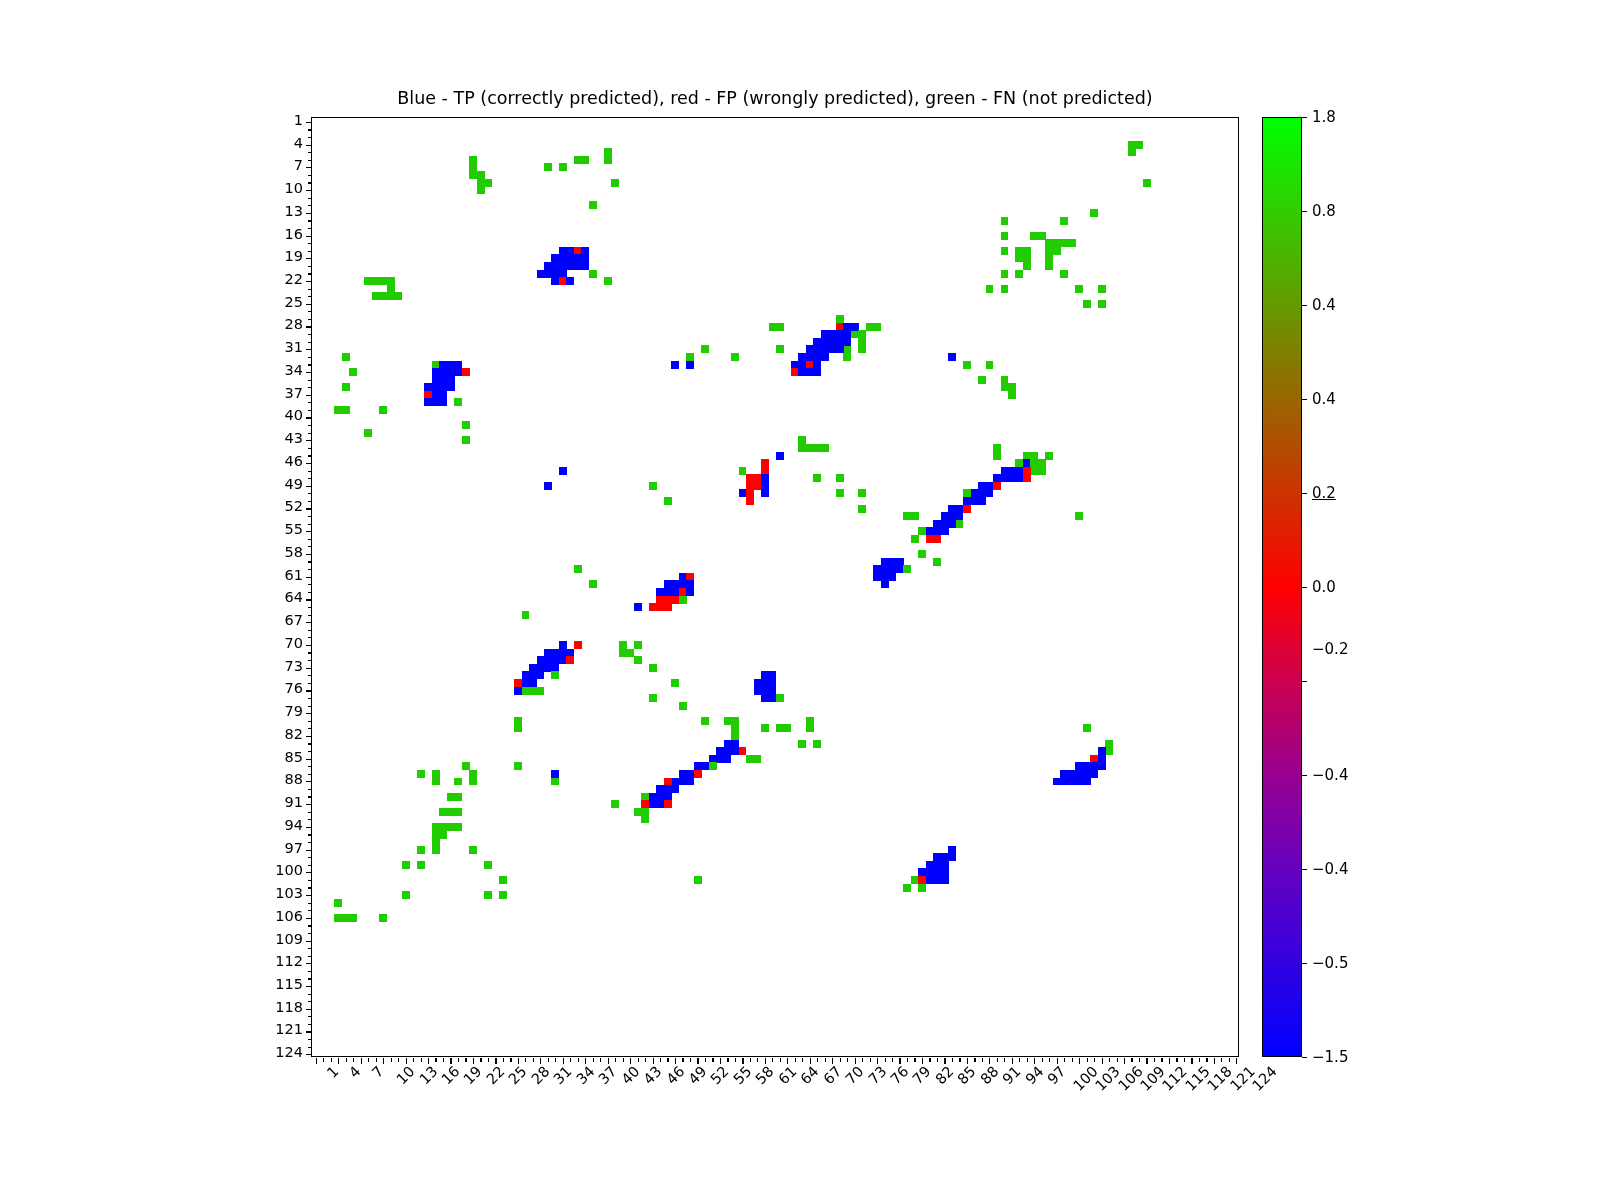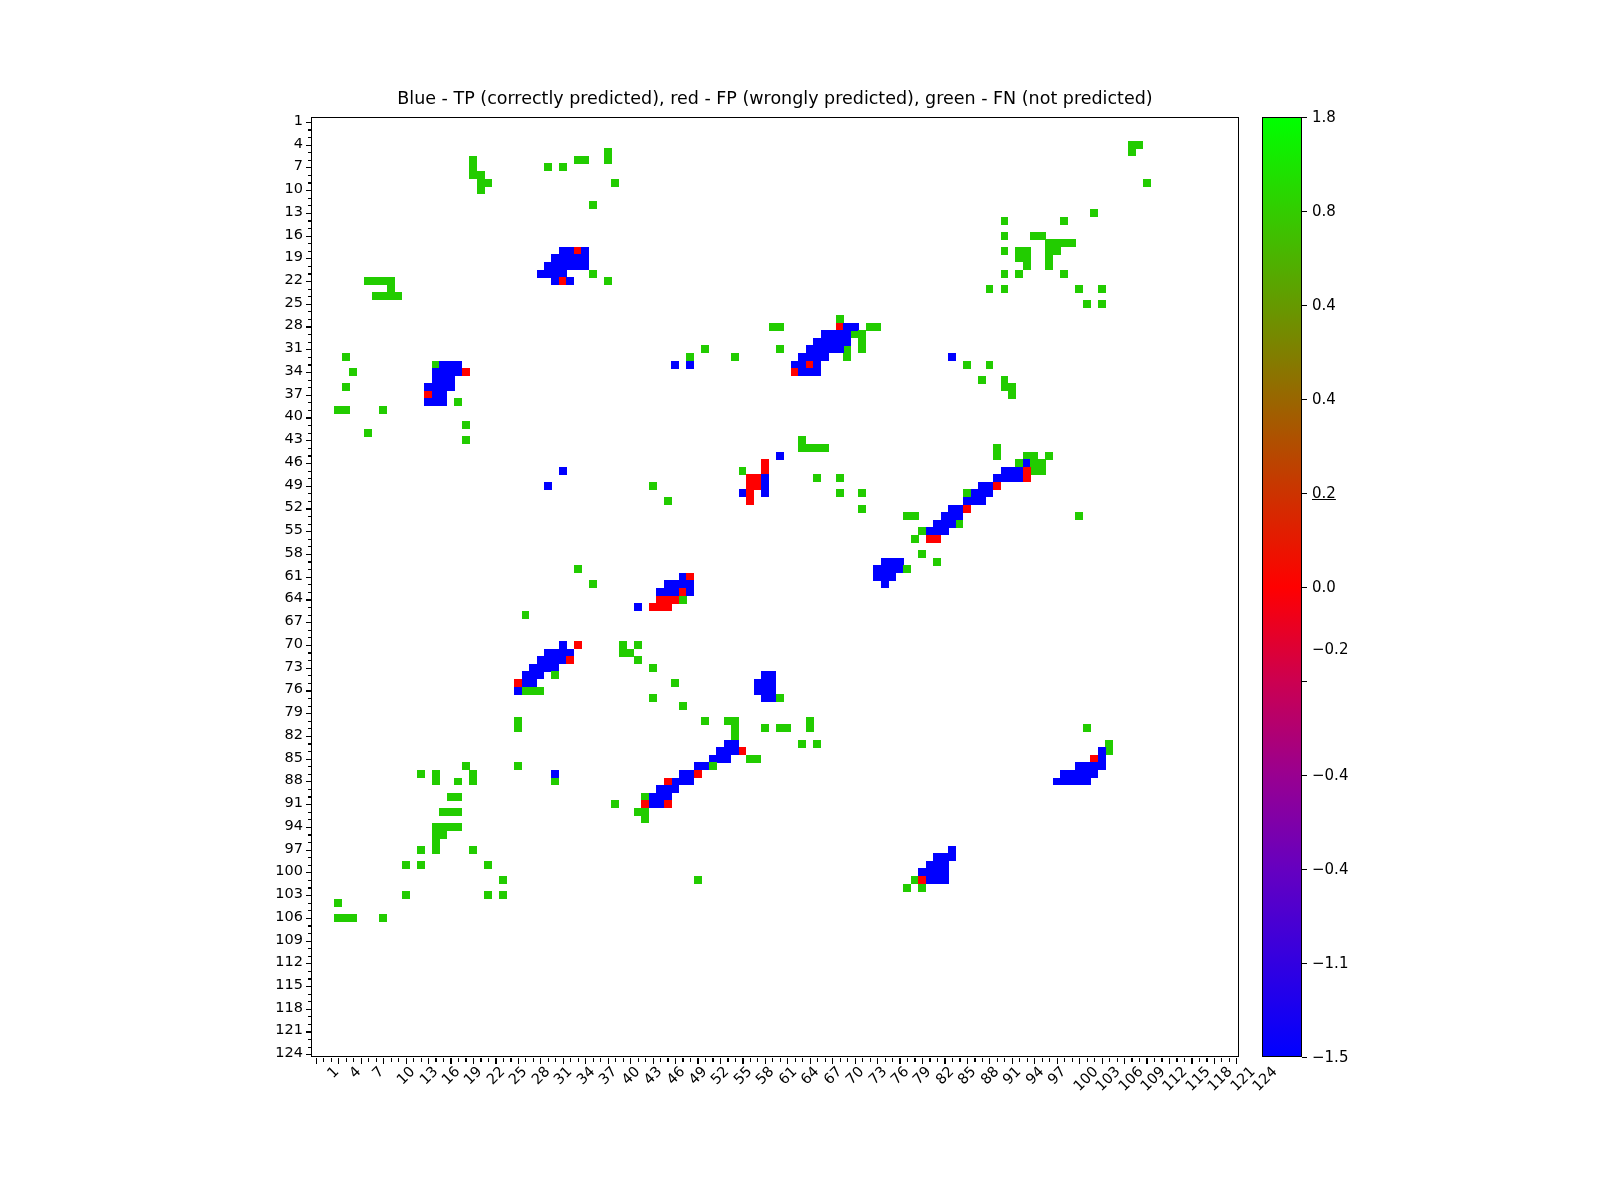--- a/index.html
+++ b/index.html
@@ -782,17 +782,17 @@
       <div class="cblabel" style="top:376.00px;text-decoration:underline;">0.2</div>
       <div class="cbtick" style="top:470.00px;"></div>
       <div class="cblabel" style="top:470.00px;">0.0</div>
       <div class="cbtick" style="top:564.00px;"></div>
       <div class="cblabel" style="top:532px;">−0.2</div>
       <div class="cbtick" style="top:658.00px;"></div>
       <div class="cblabel" style="top:658.00px;">−0.4</div>
       <div class="cbtick" style="top:752.00px;"></div>
       <div class="cblabel" style="top:752.00px;">−0.4</div>
       <div class="cbtick" style="top:846.00px;"></div>
-      <div class="cblabel" style="top:846.00px;">−1.1</div>
+      <div class="cblabel" style="top:846.00px;">−0.5</div>
       <div class="cbtick" style="top:940.00px;"></div>
       <div class="cblabel" style="top:940.00px;">−1.5</div>
     </div>
 </div>
 
 </body></html>

